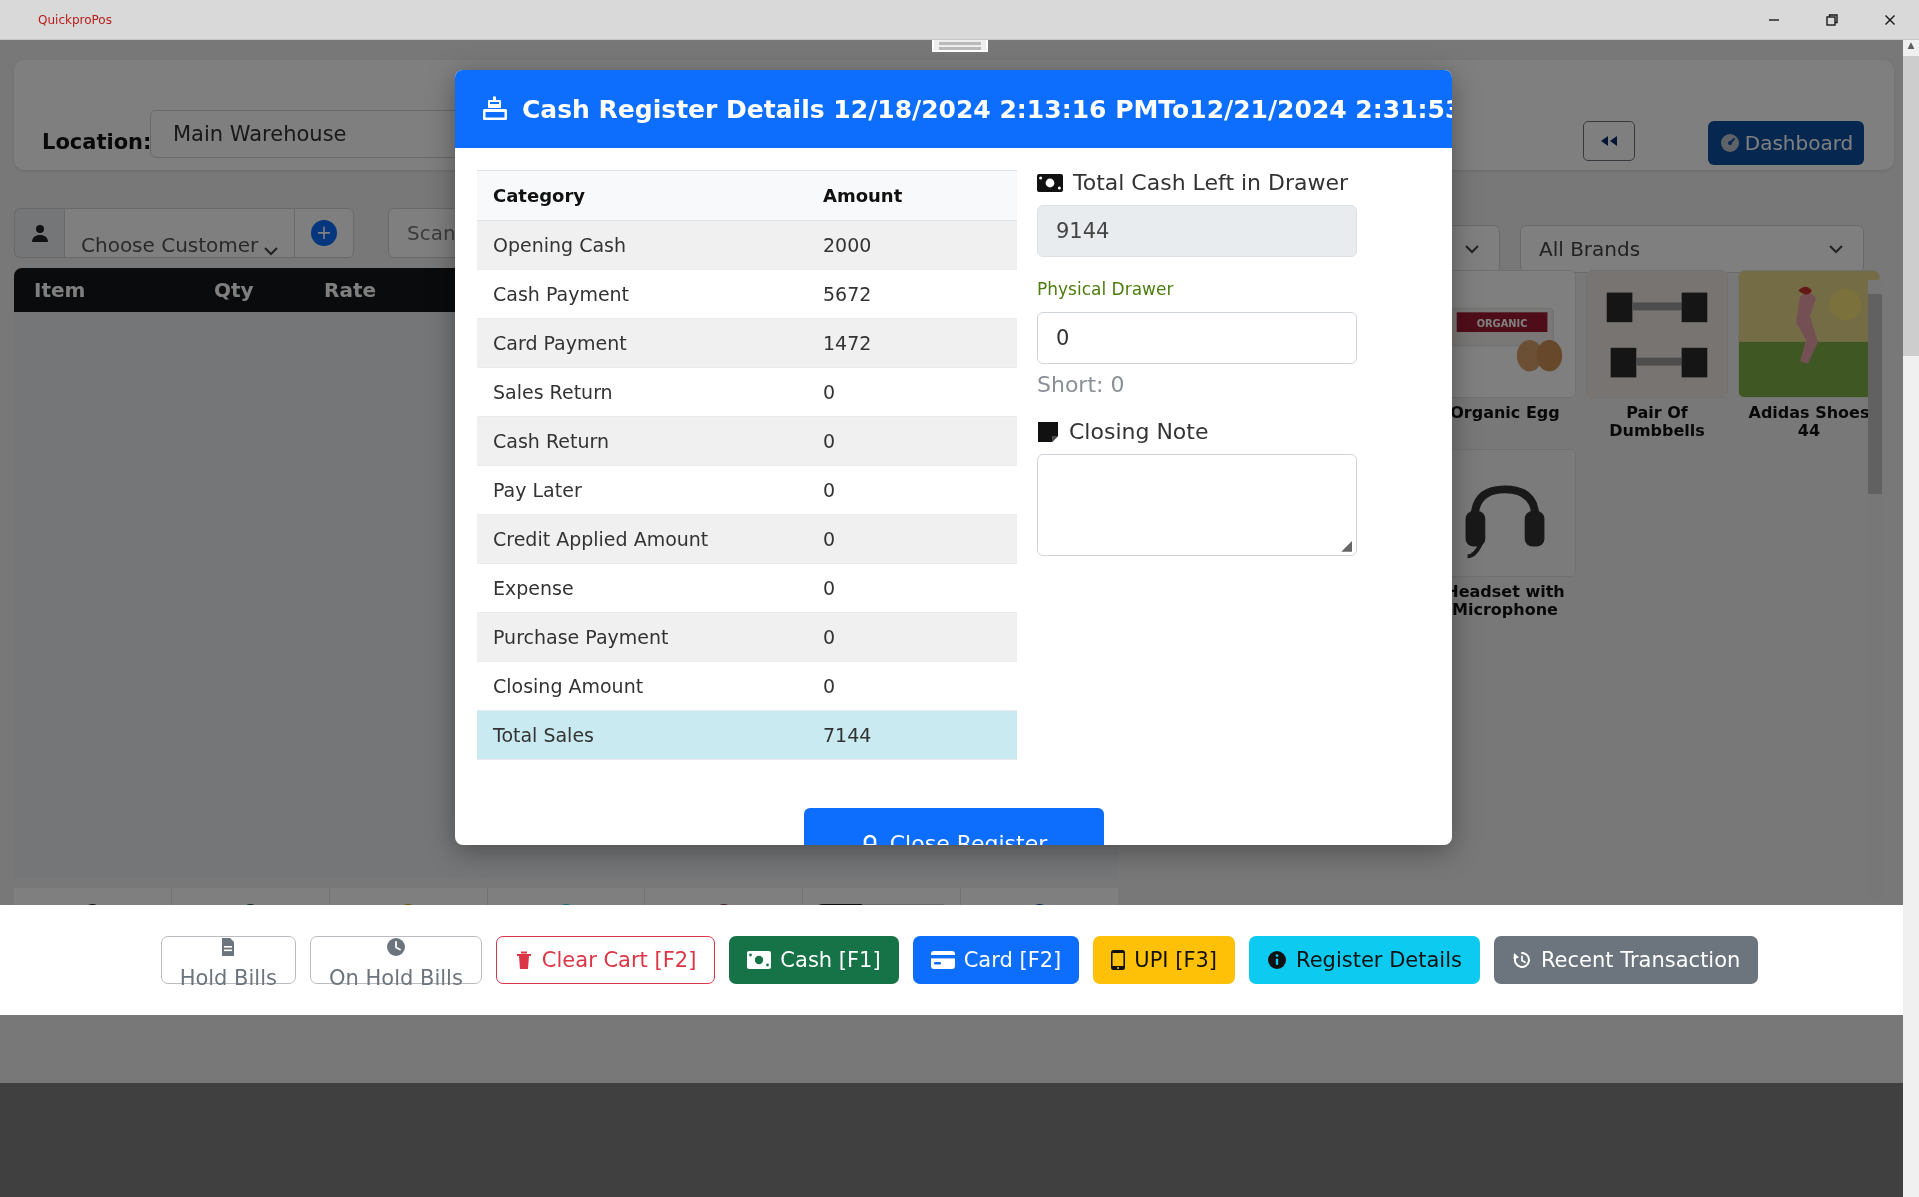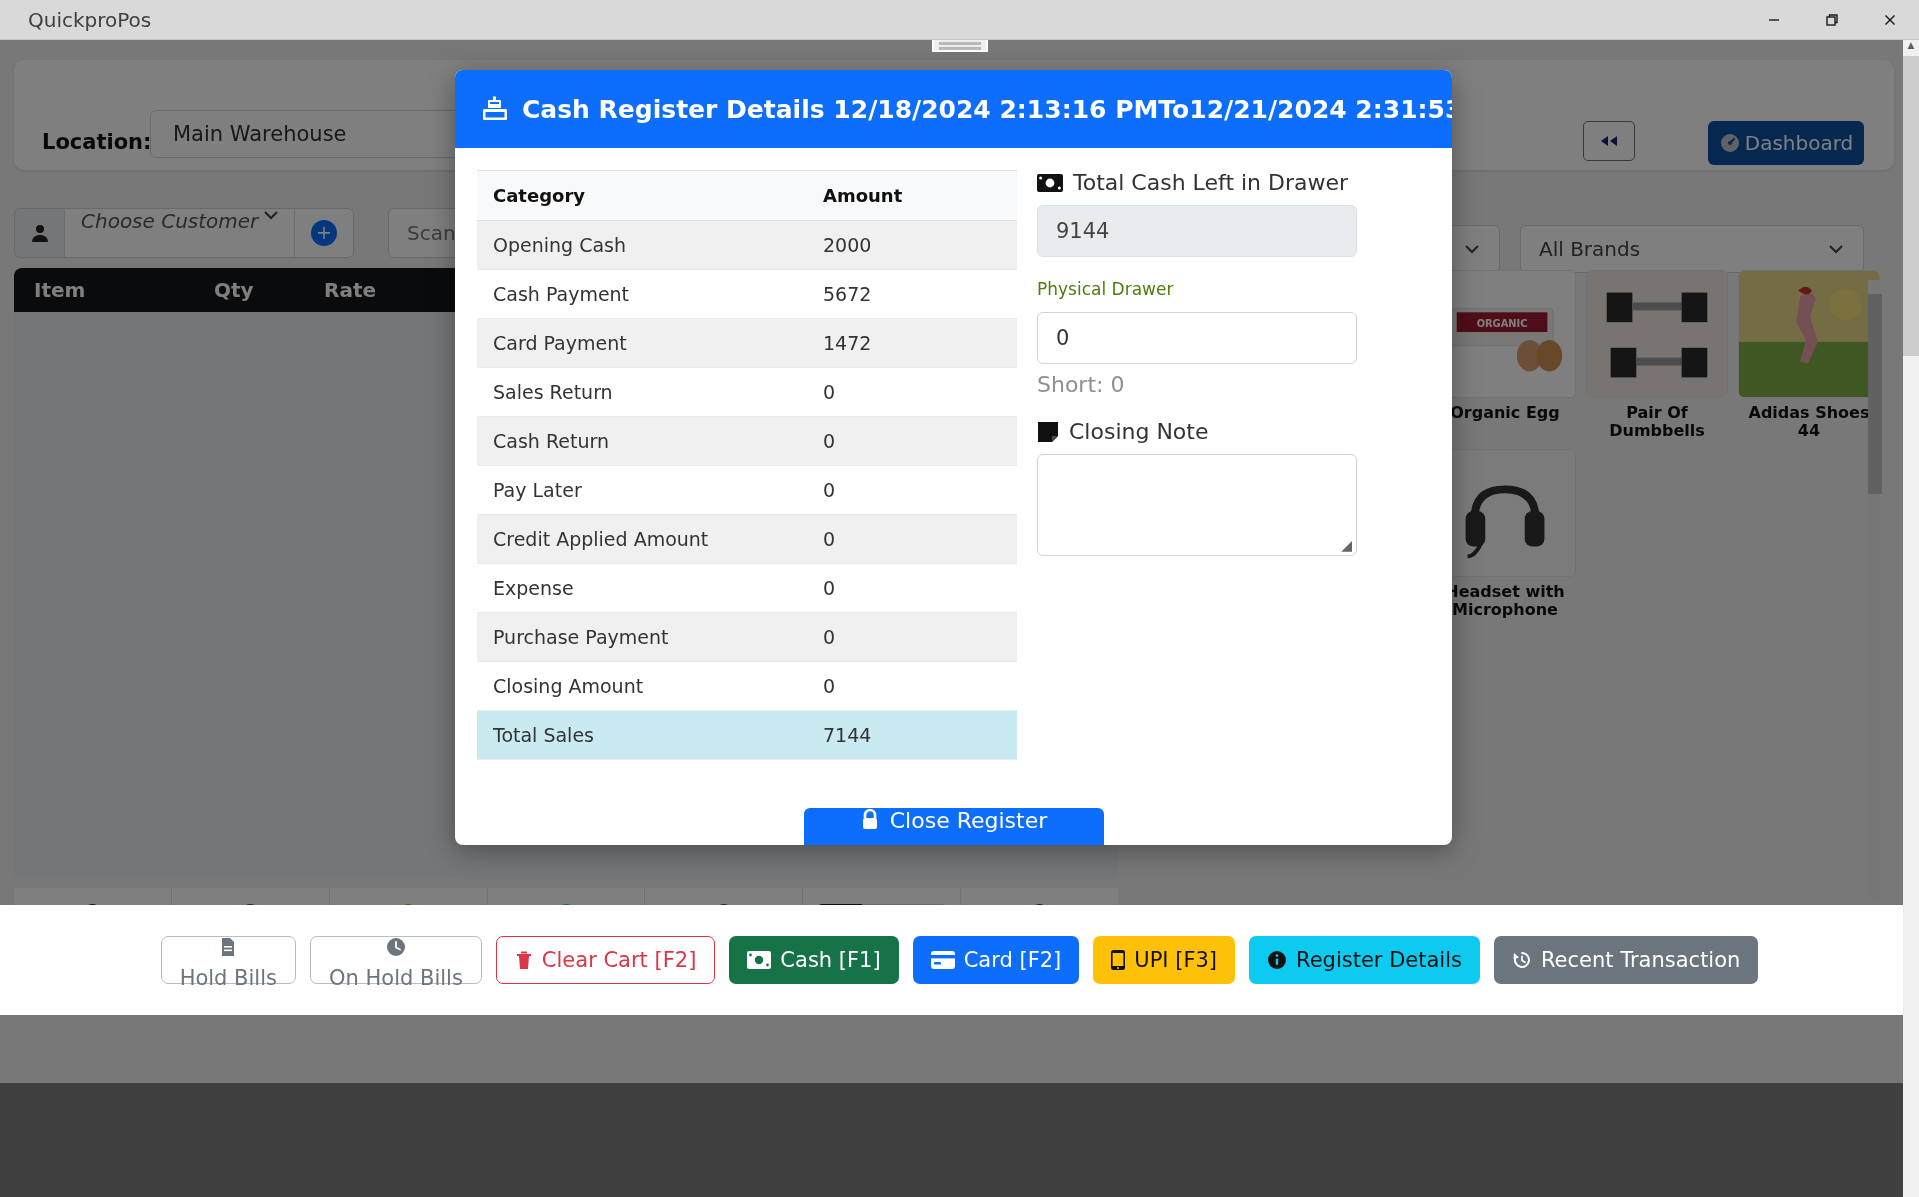--- a/index.html
+++ b/index.html
@@ -13,21 +13,21 @@
 
   
   .titlebar {
     position: absolute; top: 0; left: 0; width: 1919px; height: 40px;
     background: #d9d9d9;
     display: flex; align-items: center;
     border-bottom: 1px solid #c6c6c6;
     z-index: 60;
   }
   .titlebar .app-name {
-    font-size: 20px; color: #404040; margin-left: 28px;
+    font-size: 12px; color: #b91c1c; margin-left: 38px;
     font-family: "DejaVu Sans", "Liberation Sans", sans-serif;
   }
   .titlebar .spacer { flex: 1; }
   .win-btn {
     width: 58px; height: 40px; display: flex; align-items: center; justify-content: center;
     color: #1a1a1a;
   }
   .win-btn svg { display: block; }
   .green-strip2 {
     position: absolute; top: 0; left: 760px; width: 400px; height: 40px;
@@ -90,22 +90,22 @@
     position: absolute; left: 14px; top: 168px; height: 50px;
     display: flex; align-items: stretch;
   }
   .cust-icon {
     width: 50px; background: #e9ecef; border: 1px solid #ced4da;
     border-right: none; border-radius: 6px 0 0 6px;
     display: flex; align-items: center; justify-content: center;
   }
   .cust-select {
     width: 230px; background: #fff; border: 1px solid #ced4da; border-right:none;
-    display: flex; align-items: flex-start; justify-content: space-between;
-    padding: 0 14px 0 16px; font-size: 20px; color: #555; font-style: italic;
+    display: flex; align-items: flex-end; justify-content: space-between;
+    padding: 0 14px 0 16px; font-size: 20px; color: #555;
   }
   .cust-add {
     width: 60px; background: #fff; border: 1px solid #ced4da; border-radius: 0 6px 6px 0;
     display: flex; align-items: center; justify-content: center;
   }
   .cust-add .plus {
     width: 26px; height: 26px; border-radius: 50%; background: #0d6efd; color:#fff;
     font-size: 19px; line-height: 24px; text-align: center;
   }
   .scan-box {
@@ -273,21 +273,21 @@
     height: 102px; background: #fff; border: 1px solid #ced4da; border-radius: 6px;
     position: relative;
   }
   .r-textarea .grip {
     position: absolute; right: 4px; bottom: 2px; font-size: 14px; color: #666;
     transform: rotate(0deg);
   }
   .modal-foot { display: flex; justify-content: center; margin-top: 48px; }
   .close-reg {
     width: 300px; height: 48px; background: #0d6efd; color: #fff;
-    border-radius: 6px; display: flex; align-items: flex-start; justify-content: center;
+    border-radius: 6px; display: flex; align-items: flex-end; justify-content: center;
     gap: 10px; font-size: 22px;
   }
 
   .icon { display: inline-flex; align-items: center; justify-content: center; }
 </style>
 </head>
 <body>
 
 <div class="titlebar">
   <span class="app-name">QuickproPos</span>

